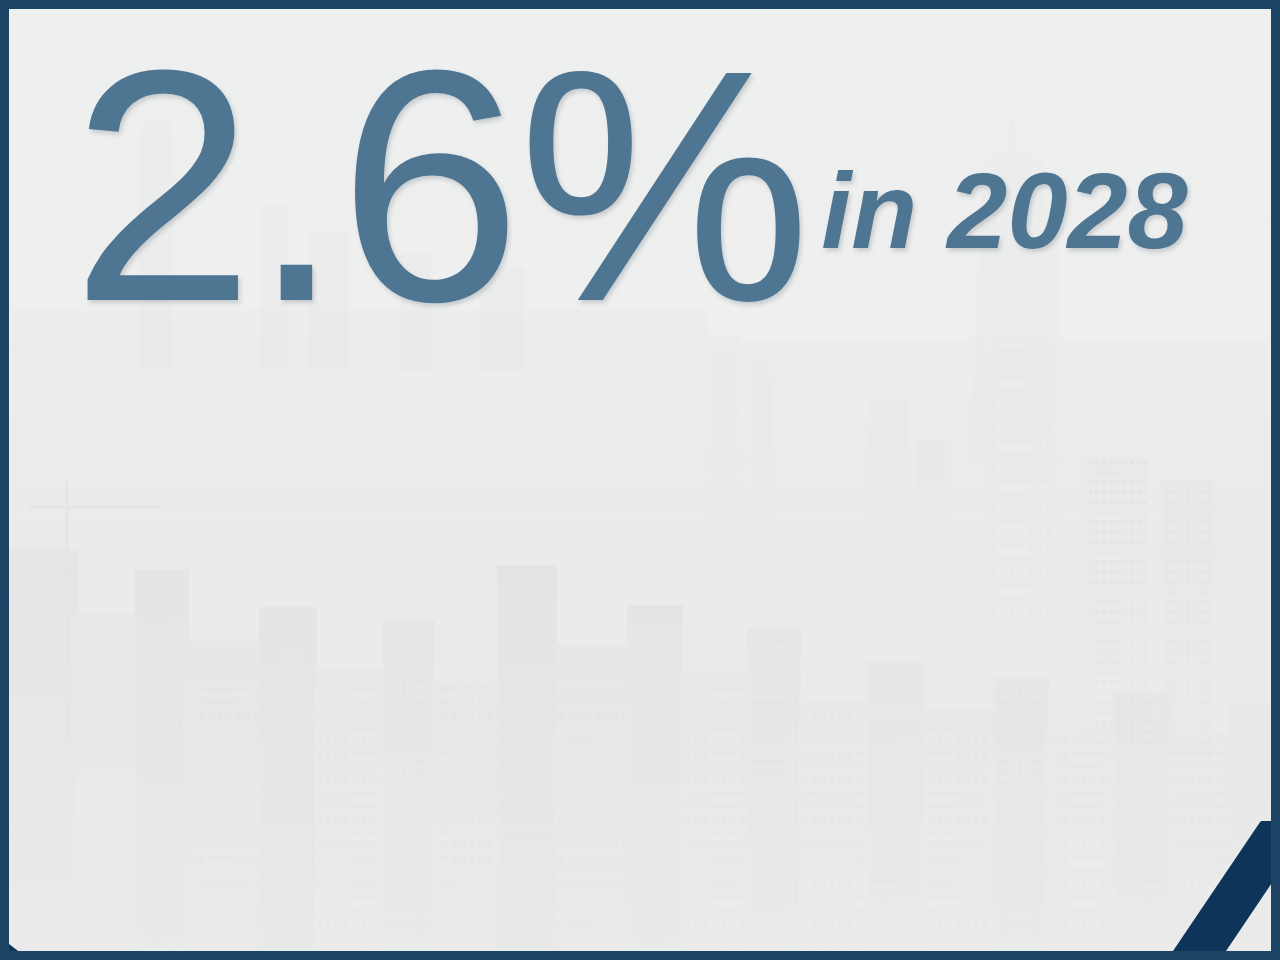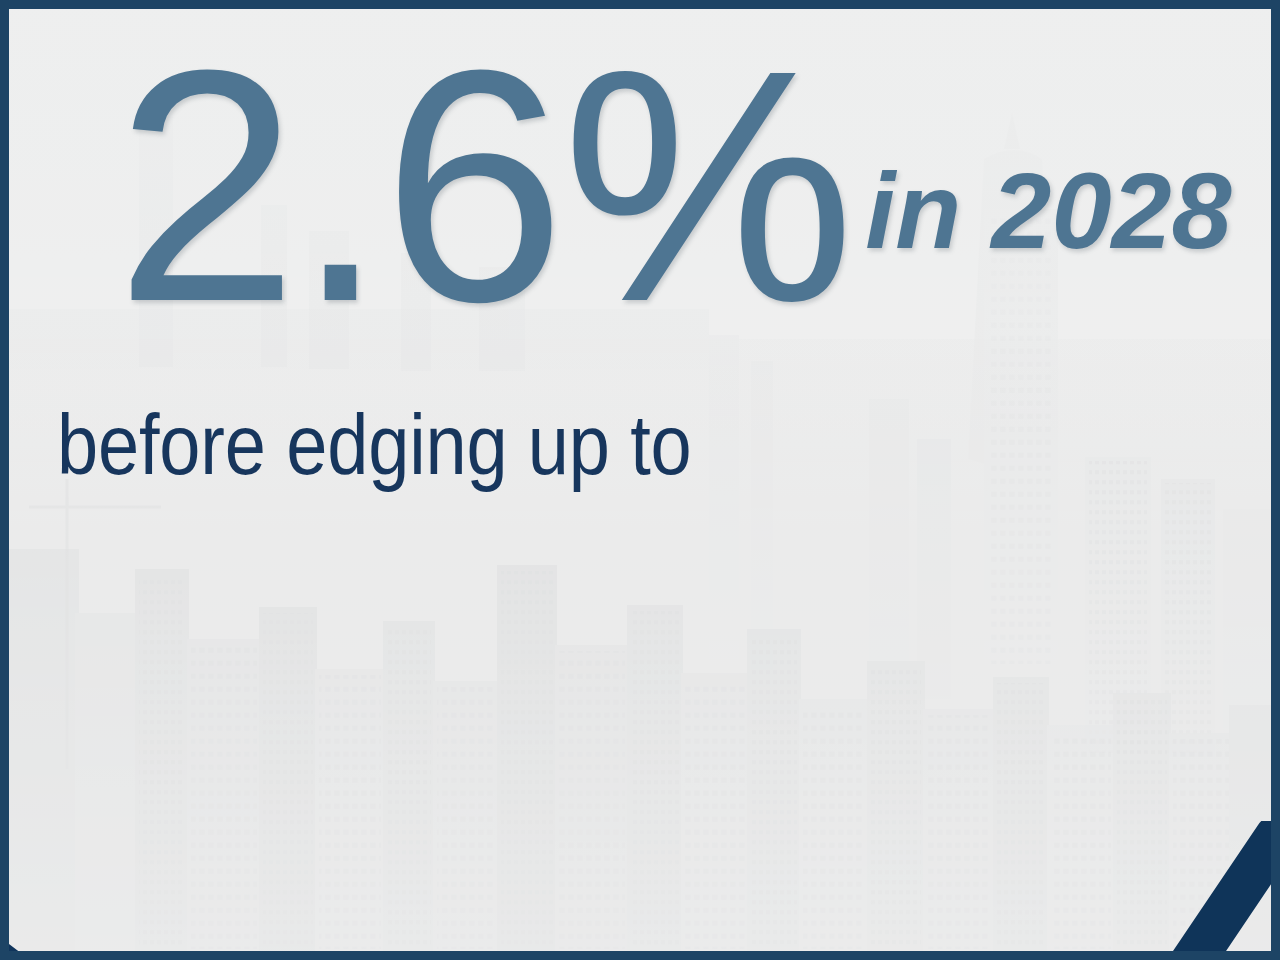--- a/index.html
+++ b/index.html
@@ -83,21 +83,21 @@
     font-weight:400;
     color:#17365d;
     line-height:1;
     letter-spacing:-0.002em;
     transform:scaleX(.86);
     transform-origin:left center;
   }
 
   
   #row1{left:62px;top:12px;}
-  #row1 .big{font-size:330px;margin-left:44px;}
+  #row1 .big{font-size:330px;}
   #row1 .suffix{font-size:108px;position:relative;top:-52px;left:14px;}
 
   
   #row2{left:48px;top:392px;}
   #row2 .mid{font-size:86px;display:inline-block;}
 
   
   #row3{left:62px;top:492px;}
   #row3 .big{font-size:330px;}
   #row3 .suffix{font-size:108px;position:relative;top:-52px;left:14px;}
@@ -221,20 +221,17 @@
     <div class="swoosh swoosh-br">
         <i></i>
       </div>
 
     <div class="content">
 
       <div class="row" id="row1">
         <span class="big ib">2.6%</span><span class="suffix ib">in 2028</span>
       </div>
 
-      <div class="row" id="row2">
-        <span class="mid ib">before edging up to</span>
-      </div>
 
 
     </div>
   </div>
 </div>
 
 </body></html>

